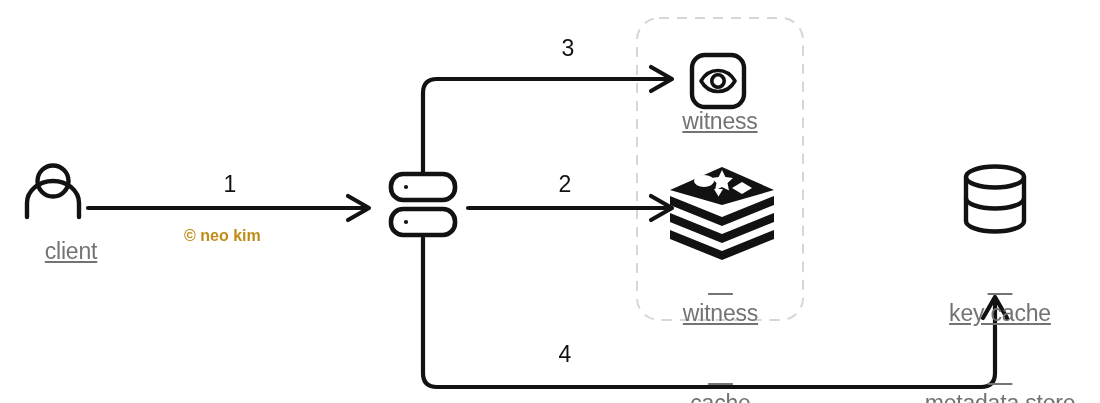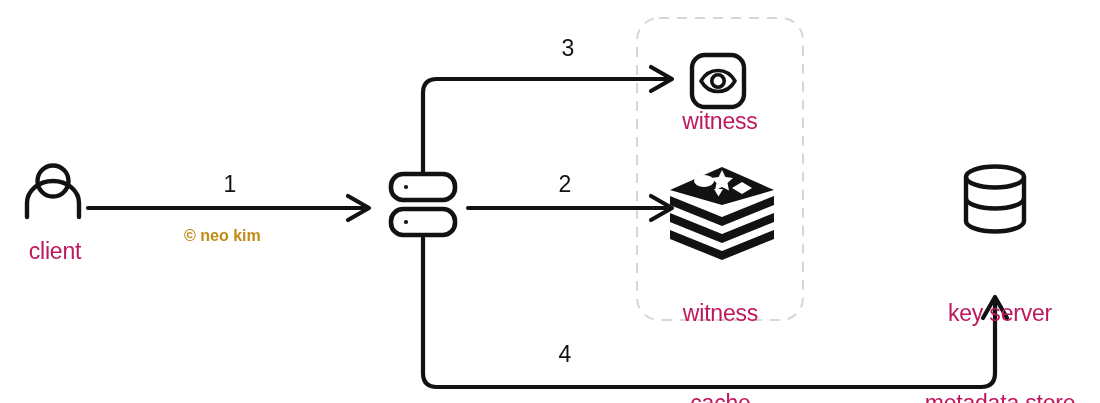--- a/index.html
+++ b/index.html
@@ -20,45 +20,46 @@
   #diagram-svg {
     position: absolute;
     left: 0;
     top: 0;
     width: 1100px;
     height: 403px;
   }
   .node-label {
     position: absolute;
     text-align: center;
-    color: #be185d;
+    color: #737373;
     font-size: 23px;
     line-height: 30px;
     font-family: "Liberation Sans", sans-serif;
     white-space: pre;
     letter-spacing: -0.2px;
+    text-decoration: underline;
   }
   .edge-label {
     position: absolute;
     text-align: center;
     color: #121212;
     font-size: 23px;
     line-height: 26px;
     font-family: "Liberation Sans", sans-serif;
   }
   .watermark {
     position: absolute;
     color: #bf8c17;
     font-size: 16px;
     font-weight: bold;
     line-height: 20px;
     font-family: "Liberation Sans", sans-serif;
     white-space: pre;
   }
-  #label-client   { left: 0px;   top: 236px; width: 110px; }
+  #label-client   { left: 0px;   top: 236px; width: 110px; padding-left: 16px; }
   #label-webserver{ left: 338px; top: 249px; width: 170px; }
   #label-witness  { left: 645px; top: 106px; width: 150px; }
   #label-cache    { left: 638px; top: 238px; width: 165px; }
   #label-kvstore  { left: 900px; top: 238px; width: 200px; }
   #label-edge-1   { left: 180px; top: 171px; width: 100px; }
   #label-edge-2   { left: 515px; top: 171px; width: 100px; }
   #label-edge-3   { left: 518px; top: 35px;  width: 100px; }
   #label-edge-4   { left: 515px; top: 341px; width: 100px; }
   #watermark-neokim { left: 184px; top: 226px; }
 </style>
@@ -136,21 +137,21 @@
 
 
   <div class="node-label" id="label-witness">witness</div>
 
   <div class="node-label" id="label-cache">
     <div>witness</div>
     <div>cache</div>
   </div>
 
   <div class="node-label" id="label-kvstore">
-    <div>key server</div>
+    <div>key cache</div>
     <div>metadata store</div>
   </div>
 
   <div class="edge-label" id="label-edge-1">1</div>
 
   <div class="edge-label" id="label-edge-2">2</div>
 
   <div class="edge-label" id="label-edge-3">3</div>
 
   <div class="edge-label" id="label-edge-4">4</div>

